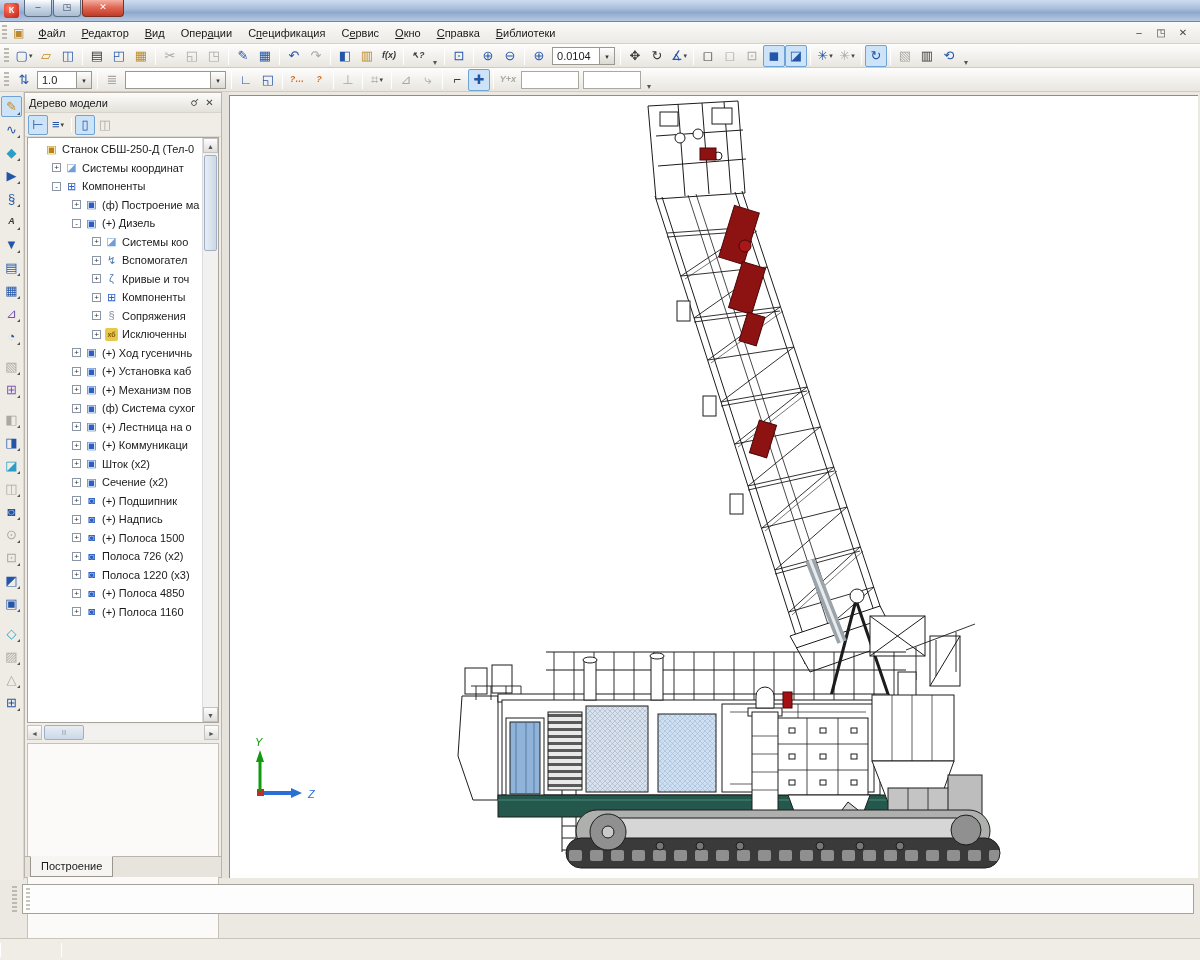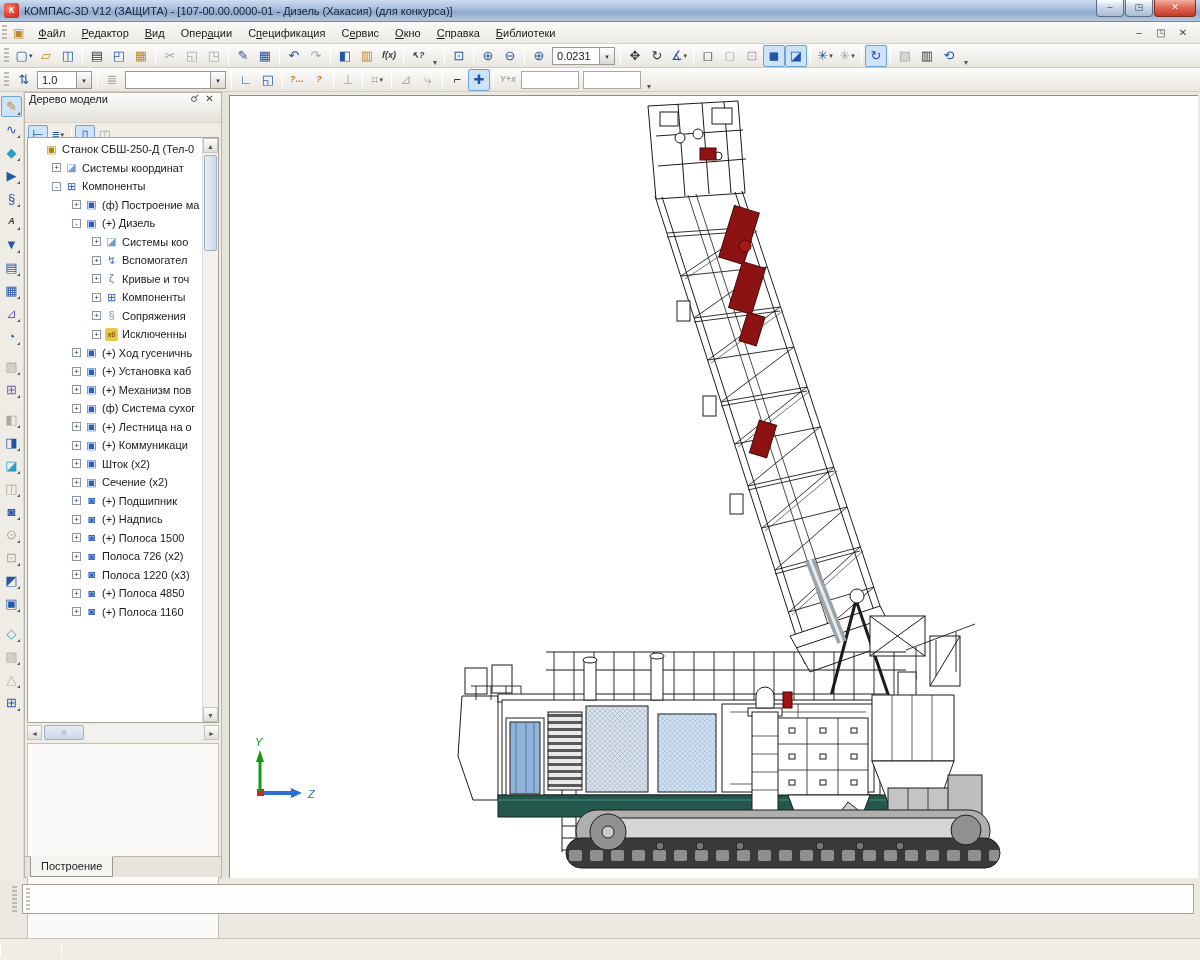--- a/index.html
+++ b/index.html
@@ -56,21 +56,21 @@
   #lefttools { position:absolute; left:0; top:92px; width:24px; height:788px; background:#efece6;
     border-right:1px solid #dcd8cf; display:flex; flex-direction:column; align-items:center; padding-top:4px; }
   #lefttools .tbtn { width:21px; height:21px; margin-bottom:2px; flex:0 0 auto; }
   #lefttools .tbtn::after { content:""; position:absolute; right:1px; bottom:1px;
     border-left:3px solid transparent; border-bottom:3px solid #555; }
   #lefttools .gap { height:7px; flex:0 0 auto; }
 
   
   #treepanel { position:absolute; left:24px; top:92px; width:198px; height:786px; background:#f0ede7;
     border:1px solid #b9b5ac; }
-  #tree-header { height:30px; display:flex; align-items:flex-start; padding:0 4px;
+  #tree-header { height:20px; display:flex; align-items:center; padding:0 4px;
     background:linear-gradient(#fdfcfa,#e4e1da); border-bottom:1px solid #d8d4cb; }
   #tree-title { flex:1; }
   .hbtn { width:15px; text-align:center; color:#444; font-size:10px; }
   #pin-icon { transform:rotate(-135deg); display:inline-block; }
   #tree-tools { height:24px; display:flex; align-items:center; padding-left:3px; border-bottom:1px solid #ddd9d0; }
   #tree-tools .tbtn { width:20px; height:20px; }
   #tree-tools .tsep { height:14px; }
   #treebox { position:absolute; left:2px; top:44px; width:192px; height:586px; background:#fff;
     border:1px solid #a8a49b; overflow:hidden; }
   #treerows { position:absolute; left:0; top:2px; right:16px; bottom:0; overflow:hidden; }
@@ -113,21 +113,20 @@
     border-top:1px solid #c9c5bc; display:flex; align-items:center; }
   #status-text { padding-left:6px; flex:0 0 640px; }
   .ssep { width:1px; height:14px; background:#c9c5bc; border-right:1px solid #fff; margin-right:60px; }
 </style>
 </head>
 <body>
 <div id="app">
 
   <div id="titlebar">
     <div id="app-icon">К</div>
-    <div id="title-text">КОМПАС-3D V12 (ЗАЩИТА) - [107-00.00.0000-01 - Дизель (Хакасия) (для конкурса)]</div>
     <div class="winbtns" id="winbtns">
         <div class="wbtn">–</div>
         <div class="wbtn">◳</div>
         <div class="wbtn close">✕</div>
       </div>
   </div>
 
   <div id="menubar">
     <span class="grip"></span>
     <span id="menu-doc-icon">▣</span>
@@ -228,21 +227,21 @@
         <div class="tbtn">
           <span class="g c-b">⊖</span>
         </div>
       </div>
       <div class="tsep"></div>
       <div class="tgroup">
         <div class="tbtn">
           <span class="g c-b">⊕</span>
         </div>
         <div class="combo">
-          <div class="cval" style="min-width: 48px;">0.0231</div>
+          <div class="cval" style="min-width: 48px;">0.0104</div>
           <div class="cdd">▾</div>
         </div>
       </div>
       <div class="tsep"></div>
       <div class="tgroup">
         <div class="tbtn">
           <span class="g c-k">✥</span>
         </div>
         <div class="tbtn">
           <span class="g c-k">↻</span>

